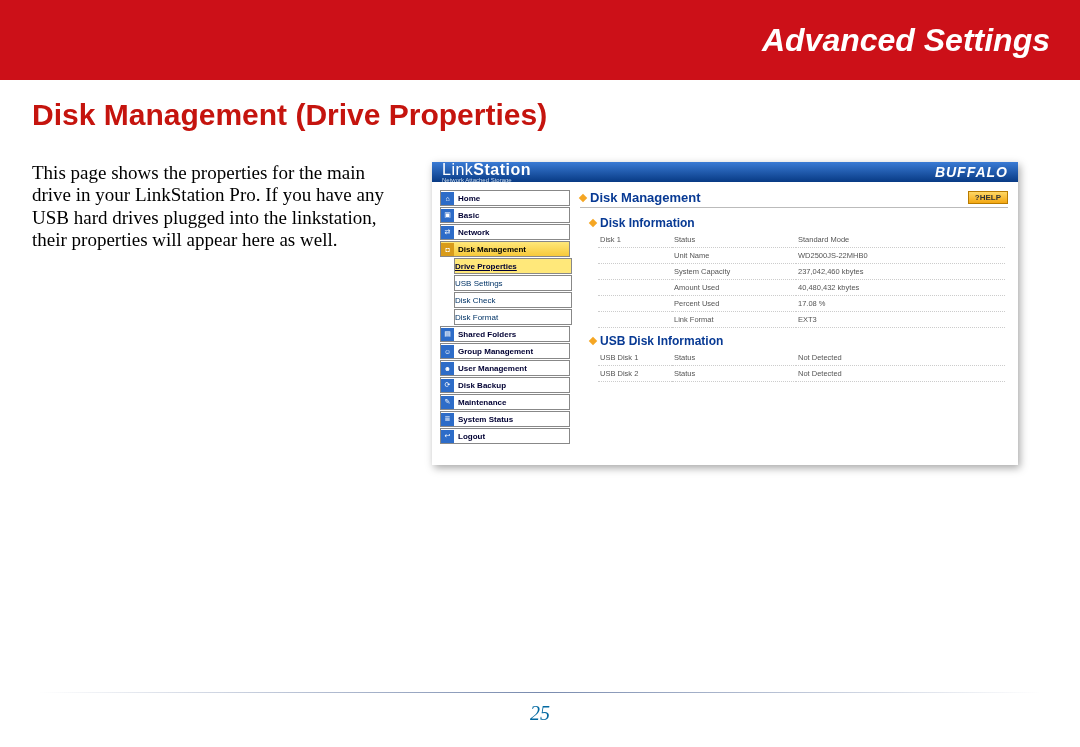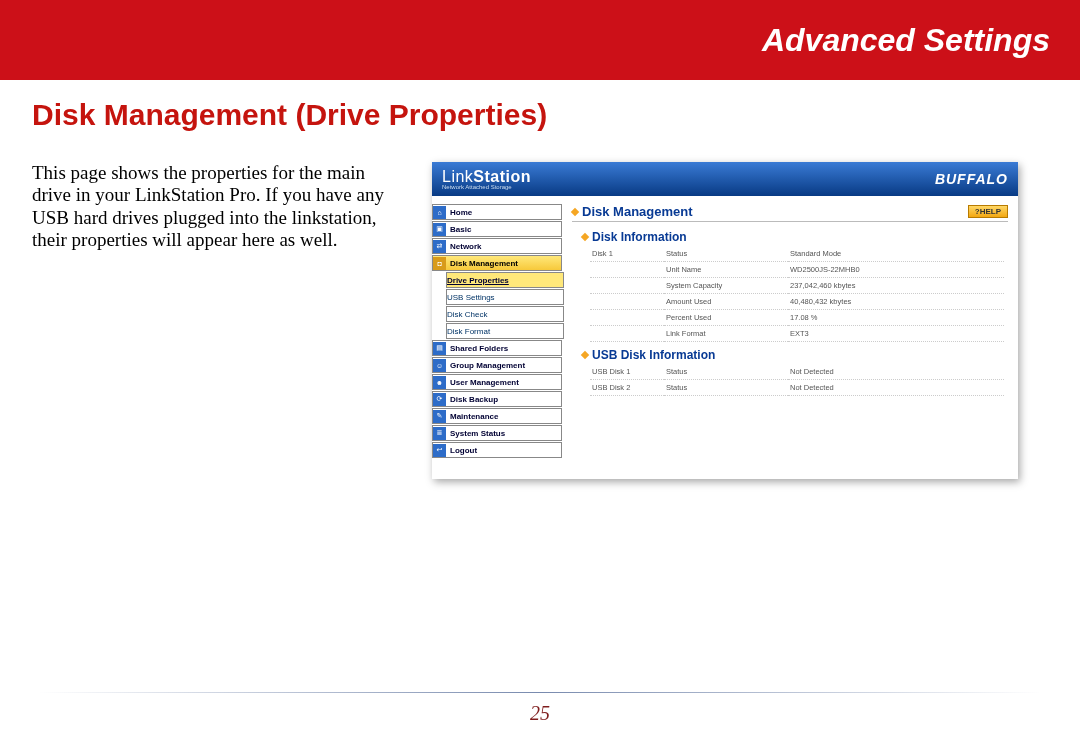--- a/index.html
+++ b/index.html
@@ -47,40 +47,40 @@
     font-family: "Bookman Old Style", Georgia, serif;
   }
   .screenshot {
     width: 586px;
     box-shadow: 2px 3px 8px rgba(0,0,0,0.35);
     font-family: Arial, sans-serif;
     font-size: 9px;
     background: #fff;
   }
   .ss-header {
-    height: 34px;
+    height: 20px;
     background: linear-gradient(#3a7bd5, #083a84);
     display: flex;
     align-items: center;
     justify-content: space-between;
     padding: 0 10px;
     color: #fff;
   }
   .ls-logo { font-size: 16px; letter-spacing: .5px; }
   .ls-logo .link { font-weight: 300; }
   .ls-logo .station { font-weight: bold; }
   .ls-sub { font-size: 6px; margin-top: -2px; display:block; color:#cde;}
   .buffalo { font-weight: bold; font-style: italic; font-size: 14px; letter-spacing: 1px;}
   .ss-body {
     display: flex;
     background: #fff;
   }
   .sidebar {
     width: 130px;
-    padding: 8px 4px 20px 0;
+    padding: 8px 4px 20px 8px;
     text-align: center;
   }
   .nav-item {
     display: flex;
     align-items: center;
     border: 1px solid #888;
     margin-bottom: 1px;
     height: 14px;
     font-size: 8px;
     color: #003366;
@@ -136,21 +136,21 @@
   }
   table.info td:first-child { width: 70px; }
   table.info td:nth-child(2) { width: 120px; }
   .page-number {
     position: absolute;
     bottom: 22px;
     left: 0; right: 0;
     text-align: center;
     font-style: italic;
     font-size: 20px;
-    color: #7f1d1d;
+    color: #0369a1;
   }
   .bottom-line {
     position:absolute; bottom: 54px; left: 38px; right: 38px;
     height:1px;
     background: linear-gradient(to right, rgba(30,60,120,0), rgba(30,60,120,.6), rgba(30,60,120,0));
   }
   .lbl { white-space: nowrap; }
 </style>
 </head>
 <body>

